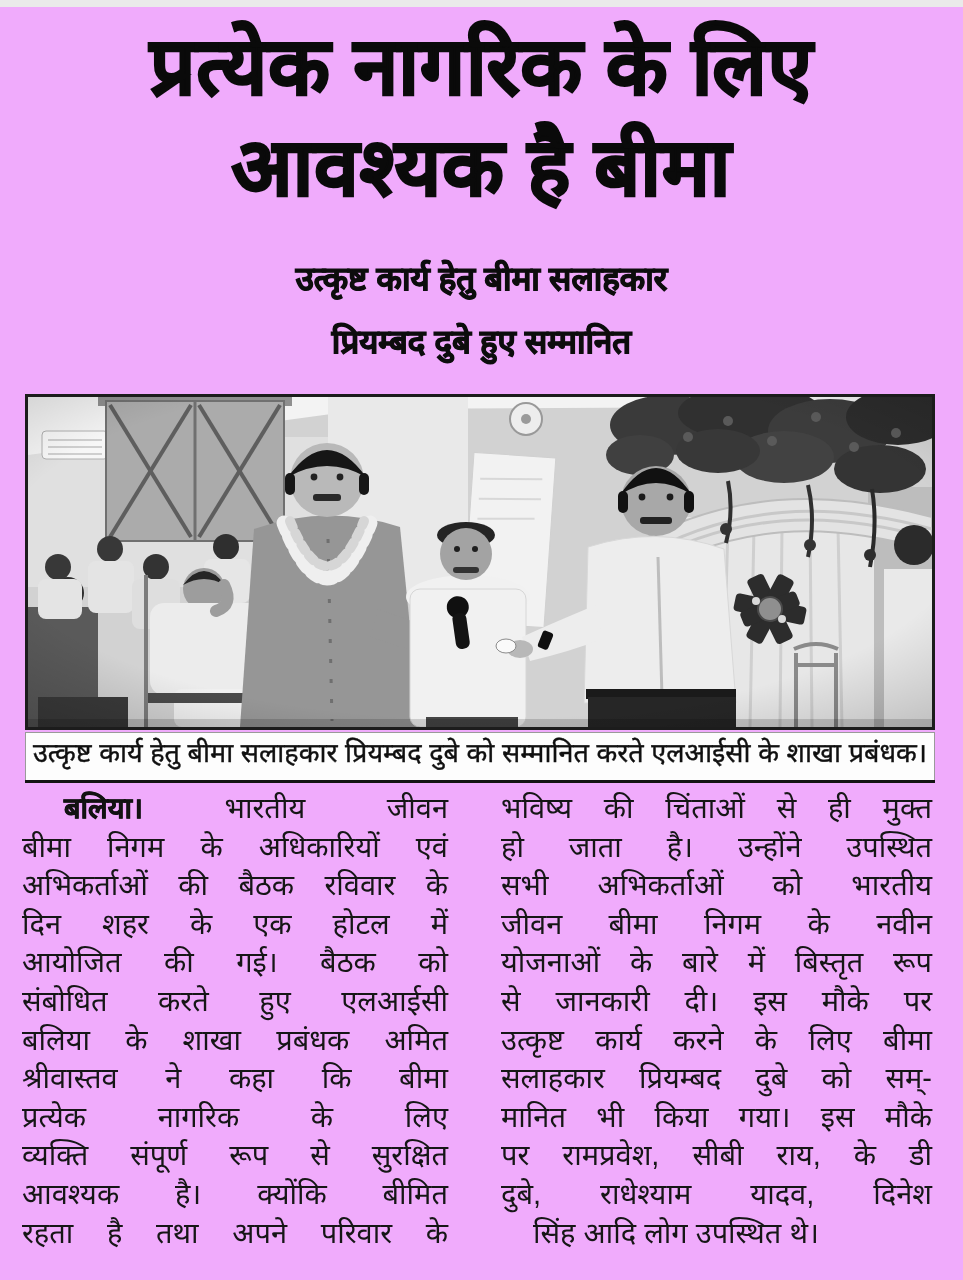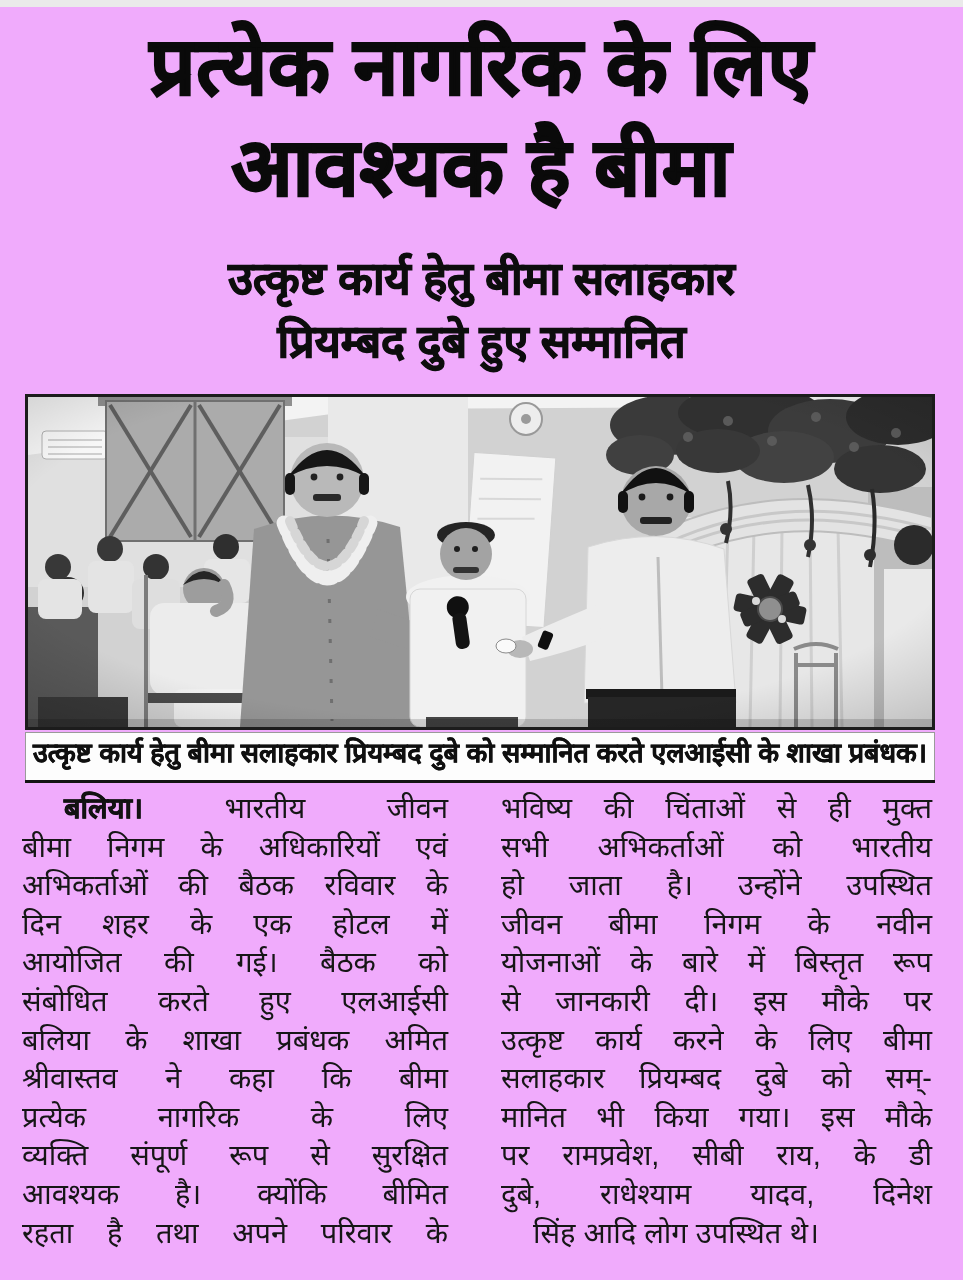--- a/index.html
+++ b/index.html
@@ -20,37 +20,37 @@
     position: absolute; top: 16px; left: 0; width: 963px;
     margin: 0; text-align: center;
     font-size: 80px; line-height: 101px; font-weight: bold;
     color: #0a0a0a; -webkit-text-stroke: 2.2px #0a0a0a;
     letter-spacing: 1px;
   }
   .headline .hl-line { display: block; }
   .subheadline {
     position: absolute; top: 247px; left: 0; width: 963px;
     margin: 0; text-align: center;
-    font-size: 45px; line-height: 63px; font-weight: bold;
+    font-size: 33px; line-height: 63px; font-weight: bold;
     color: #0d0d0d; -webkit-text-stroke: 1px #0d0d0d;
   }
   .subheadline .sh-line { display: block; }
   .photo-frame {
     position: absolute; left: 25px; top: 394px;
     width: 904px; height: 330px;
     border: 3px solid #1c1c1c;
     background: #d2d2d2;
   }
   .photo-frame svg { display: block; }
   .caption {
     position: absolute; left: 25px; top: 732px;
     width: 910px; height: 49px; box-sizing: border-box;
     border: 1px solid #9a9a9a;
     background: #fdfdfd;
-    font-size: 27px; line-height: 38px; font-weight: bold;
+    font-size: 27px; line-height: 38px; font-weight: normal;
     color: #101010; -webkit-text-stroke: 0.4px #101010;
     padding: 1px 7px 0 7px;
     text-align: justify; text-align-last: justify;
     overflow: hidden;
   }
   .caption-rule {
     position: absolute; left: 25px; top: 780px;
     width: 910px; height: 3px; background: #141414;
   }
   .body-text {
@@ -288,22 +288,22 @@
       <div class="bline">संबोधित करते हुए एलआईसी</div>
       <div class="bline">बलिया के शाखा प्रबंधक अमित</div>
       <div class="bline">श्रीवास्तव ने कहा कि बीमा</div>
       <div class="bline">प्रत्येक नागरिक के लिए</div>
       <div class="bline">व्यक्ति संपूर्ण रूप से सुरक्षित</div>
       <div class="bline">आवश्यक है। क्योंकि बीमित</div>
       <div class="bline">रहता है तथा अपने परिवार के</div>
     </div>
     <div class="col col-right">
       <div class="bline">भविष्य की चिंताओं से ही मुक्त</div>
+      <div class="bline">हो जाता है। उन्होंने उपस्थित</div>
       <div class="bline">सभी अभिकर्ताओं को भारतीय</div>
-      <div class="bline">हो जाता है। उन्होंने उपस्थित</div>
       <div class="bline">जीवन बीमा निगम के नवीन</div>
       <div class="bline">योजनाओं के बारे में बिस्तृत रूप</div>
       <div class="bline">से जानकारी दी। इस मौके पर</div>
       <div class="bline">उत्कृष्ट कार्य करने के लिए बीमा</div>
       <div class="bline">सलाहकार प्रियम्बद दुबे को सम्-</div>
       <div class="bline">मानित भी किया गया। इस मौके</div>
       <div class="bline">पर रामप्रवेश, सीबी राय, के डी</div>
       <div class="bline">दुबे, राधेश्याम यादव, दिनेश</div>
       <div class="bline flush">सिंह आदि लोग उपस्थित थे।</div>
     </div>

